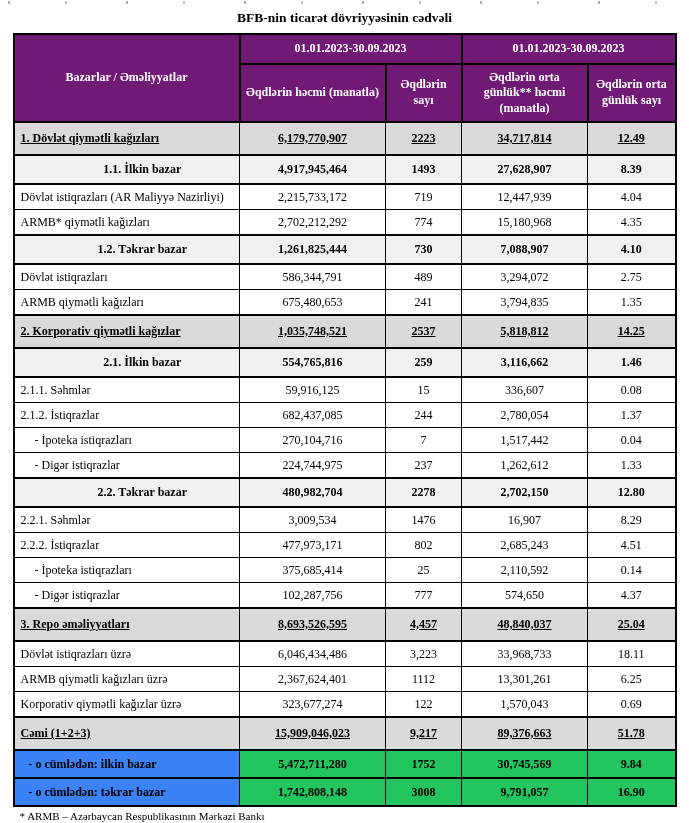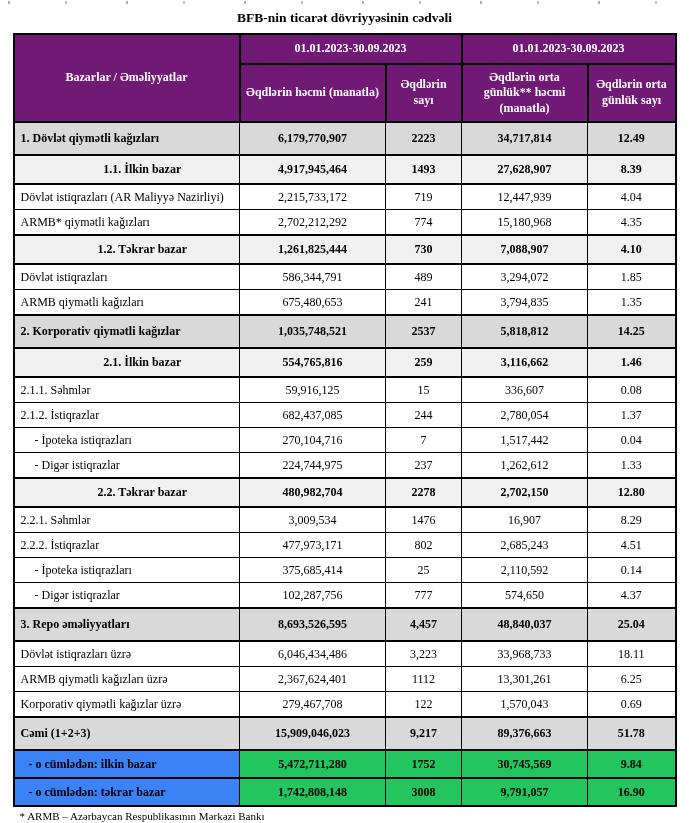--- a/index.html
+++ b/index.html
@@ -74,20 +74,21 @@
     padding-left: 6px;
   }
   
   tr.row-section td, tr.row-total td {
     background: #D9D9D9;
     font-weight: bold;
     border-top: 2px solid #000;
     border-bottom: 2px solid #000;
     padding-top: 8px;
     padding-bottom: 8px;
+    text-decoration: underline;
   }
   
   tr.row-subsection td {
     background: #F0F0F0;
     font-weight: bold;
     border-top: 2px solid #000;
     border-bottom: 2px solid #000;
     padding-top: 6px;
     padding-bottom: 6px;
     text-align: center;
@@ -179,21 +180,21 @@
           <td>1,261,825,444</td>
           <td>730</td>
           <td>7,088,907</td>
           <td>4.10</td>
         </tr>
         <tr class="row-normal">
           <td class="label-cell">Dövlət istiqrazları</td>
           <td>586,344,791</td>
           <td>489</td>
           <td>3,294,072</td>
-          <td>1.85</td>
+          <td>2.75</td>
         </tr>
         <tr class="row-normal">
           <td class="label-cell">ARMB qiymətli kağızları</td>
           <td>675,480,653</td>
           <td>241</td>
           <td>3,794,835</td>
           <td>1.35</td>
         </tr>
         <tr class="row-section">
           <td class="label-cell">2. Korporativ qiymətli kağızlar</td>
@@ -288,21 +289,21 @@
         </tr>
         <tr class="row-normal">
           <td class="label-cell">ARMB qiymətli kağızları üzrə</td>
           <td>2,367,624,401</td>
           <td>1112</td>
           <td>13,301,261</td>
           <td>6.25</td>
         </tr>
         <tr class="row-normal">
           <td class="label-cell">Korporativ qiymətli kağızlar üzrə</td>
-          <td>279,467,708</td>
+          <td>323,677,274</td>
           <td>122</td>
           <td>1,570,043</td>
           <td>0.69</td>
         </tr>
         <tr class="row-total">
           <td class="label-cell">Cəmi (1+2+3)</td>
           <td>15,909,046,023</td>
           <td>9,217</td>
           <td>89,376,663</td>
           <td>51.78</td>

